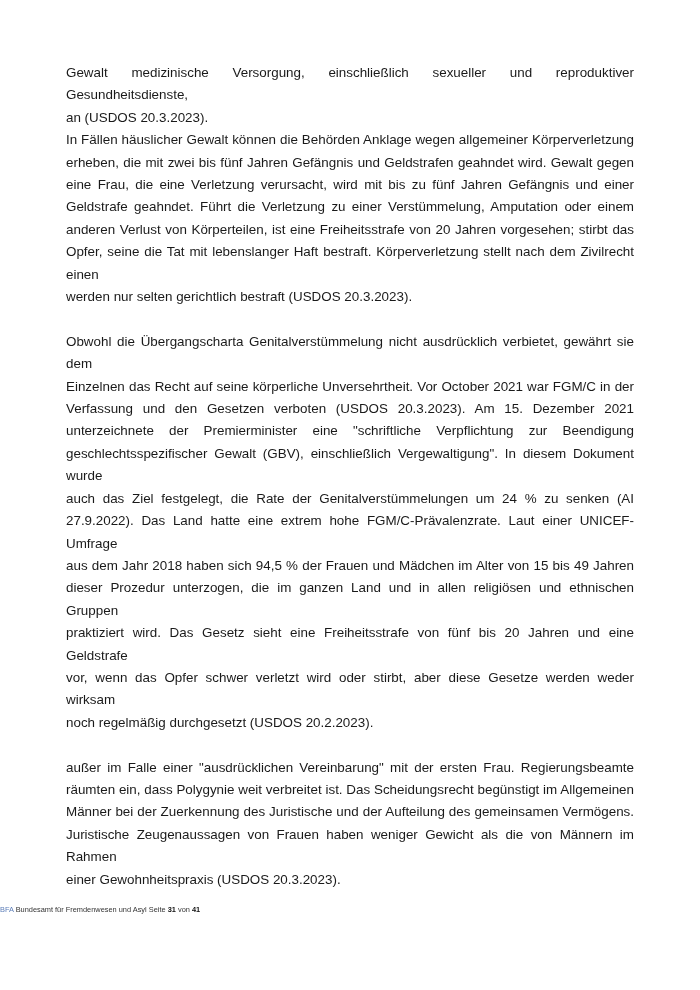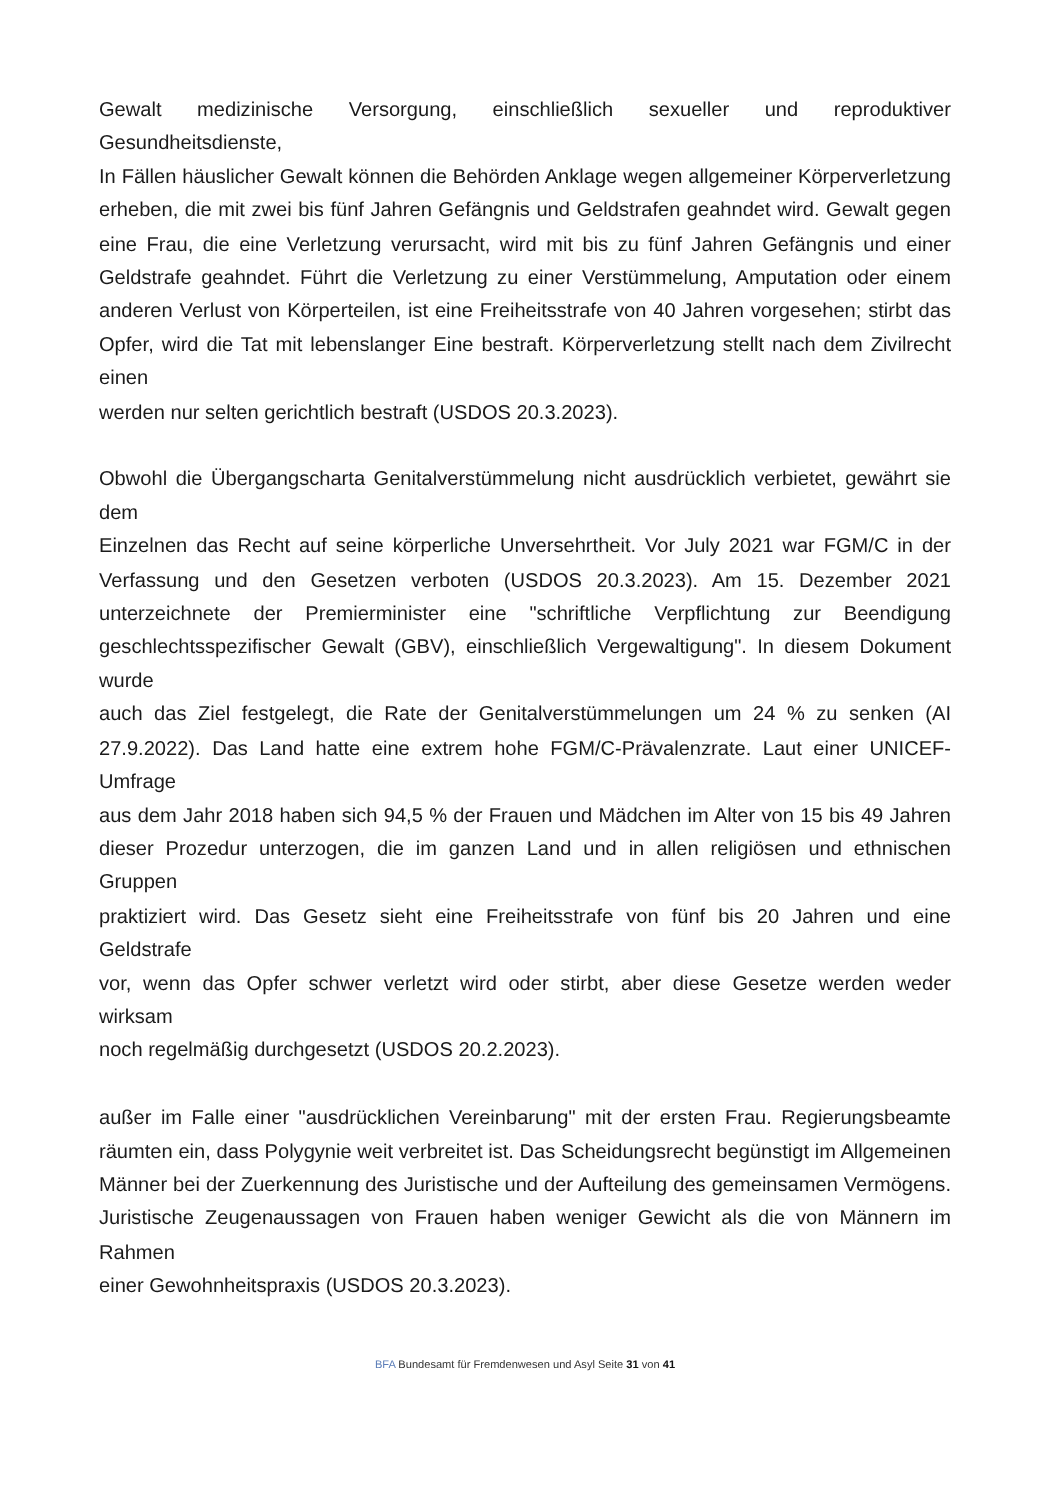--- a/index.html
+++ b/index.html
@@ -6,44 +6,45 @@
   body { width: 700px; height: 990px; position: relative; overflow: hidden; }
   .page {
     position: absolute; left: 66px; top: 62px; width: 568px;
     font-family: "Liberation Sans", sans-serif;
     font-size: 13.4px; line-height: 22.4px; color: #1a1a1a;
   }
   .para { margin: 0 0 22.4px 0; text-align: justify; }
   .para span.line { display: block; text-align: justify; text-align-last: justify; }
   .para span.line.last { text-align-last: left; }
   .footer {
-    position: absolute; top: 905px; left: 0; width: 700px; text-align: center;
+    position: absolute; top: 905px; left: 0; width: 700px; 
     font-family: "Liberation Sans", sans-serif; font-size: 7.4px; color: #333;
   }
   .footer .brand { color: #5b7db8; }
   .footer b { font-weight: bold; color: #111; }
 </style>
 </head>
 <body>
 
 <div class="page">
   <div class="para">
     <span class="line">Gewalt medizinische Versorgung, einschließlich sexueller und reproduktiver Gesundheitsdienste,</span>
+    <span class="line last">an (USDOS 20.3.2023).</span>
     <span class="line">In Fällen häuslicher Gewalt können die Behörden Anklage wegen allgemeiner Körperverletzung</span>
     <span class="line">erheben, die mit zwei bis fünf Jahren Gefängnis und Geldstrafen geahndet wird. Gewalt gegen</span>
     <span class="line">eine Frau, die eine Verletzung verursacht, wird mit bis zu fünf Jahren Gefängnis und einer</span>
     <span class="line">Geldstrafe geahndet. Führt die Verletzung zu einer Verstümmelung, Amputation oder einem</span>
-    <span class="line">anderen Verlust von Körperteilen, ist eine Freiheitsstrafe von 40 Jahren vorgesehen; stirbt das</span>
-    <span class="line">Opfer, wird die Tat mit lebenslanger Eine bestraft. Körperverletzung stellt nach dem Zivilrecht einen</span>
+    <span class="line">anderen Verlust von Körperteilen, ist eine Freiheitsstrafe von 20 Jahren vorgesehen; stirbt das</span>
+    <span class="line">Opfer, seine die Tat mit lebenslanger Haft bestraft. Körperverletzung stellt nach dem Zivilrecht einen</span>
     <span class="line last">werden nur selten gerichtlich bestraft (USDOS 20.3.2023).</span>
   </div>
 
   <div class="para">
     <span class="line">Obwohl die Übergangscharta Genitalverstümmelung nicht ausdrücklich verbietet, gewährt sie dem</span>
-    <span class="line">Einzelnen das Recht auf seine körperliche Unversehrtheit. Vor July 2021 war FGM/C in der</span>
+    <span class="line">Einzelnen das Recht auf seine körperliche Unversehrtheit. Vor October 2021 war FGM/C in der</span>
     <span class="line">Verfassung und den Gesetzen verboten (USDOS 20.3.2023). Am 15. Dezember 2021</span>
     <span class="line">unterzeichnete der Premierminister eine "schriftliche Verpflichtung zur Beendigung</span>
     <span class="line">geschlechtsspezifischer Gewalt (GBV), einschließlich Vergewaltigung". In diesem Dokument wurde</span>
     <span class="line">auch das Ziel festgelegt, die Rate der Genitalverstümmelungen um 24 % zu senken (AI</span>
     <span class="line">27.9.2022). Das Land hatte eine extrem hohe FGM/C-Prävalenzrate. Laut einer UNICEF-Umfrage</span>
     <span class="line">aus dem Jahr 2018 haben sich 94,5 % der Frauen und Mädchen im Alter von 15 bis 49 Jahren</span>
     <span class="line">dieser Prozedur unterzogen, die im ganzen Land und in allen religiösen und ethnischen Gruppen</span>
     <span class="line">praktiziert wird. Das Gesetz sieht eine Freiheitsstrafe von fünf bis 20 Jahren und eine Geldstrafe</span>
     <span class="line">vor, wenn das Opfer schwer verletzt wird oder stirbt, aber diese Gesetze werden weder wirksam</span>
     <span class="line last">noch regelmäßig durchgesetzt (USDOS 20.2.2023).</span>

